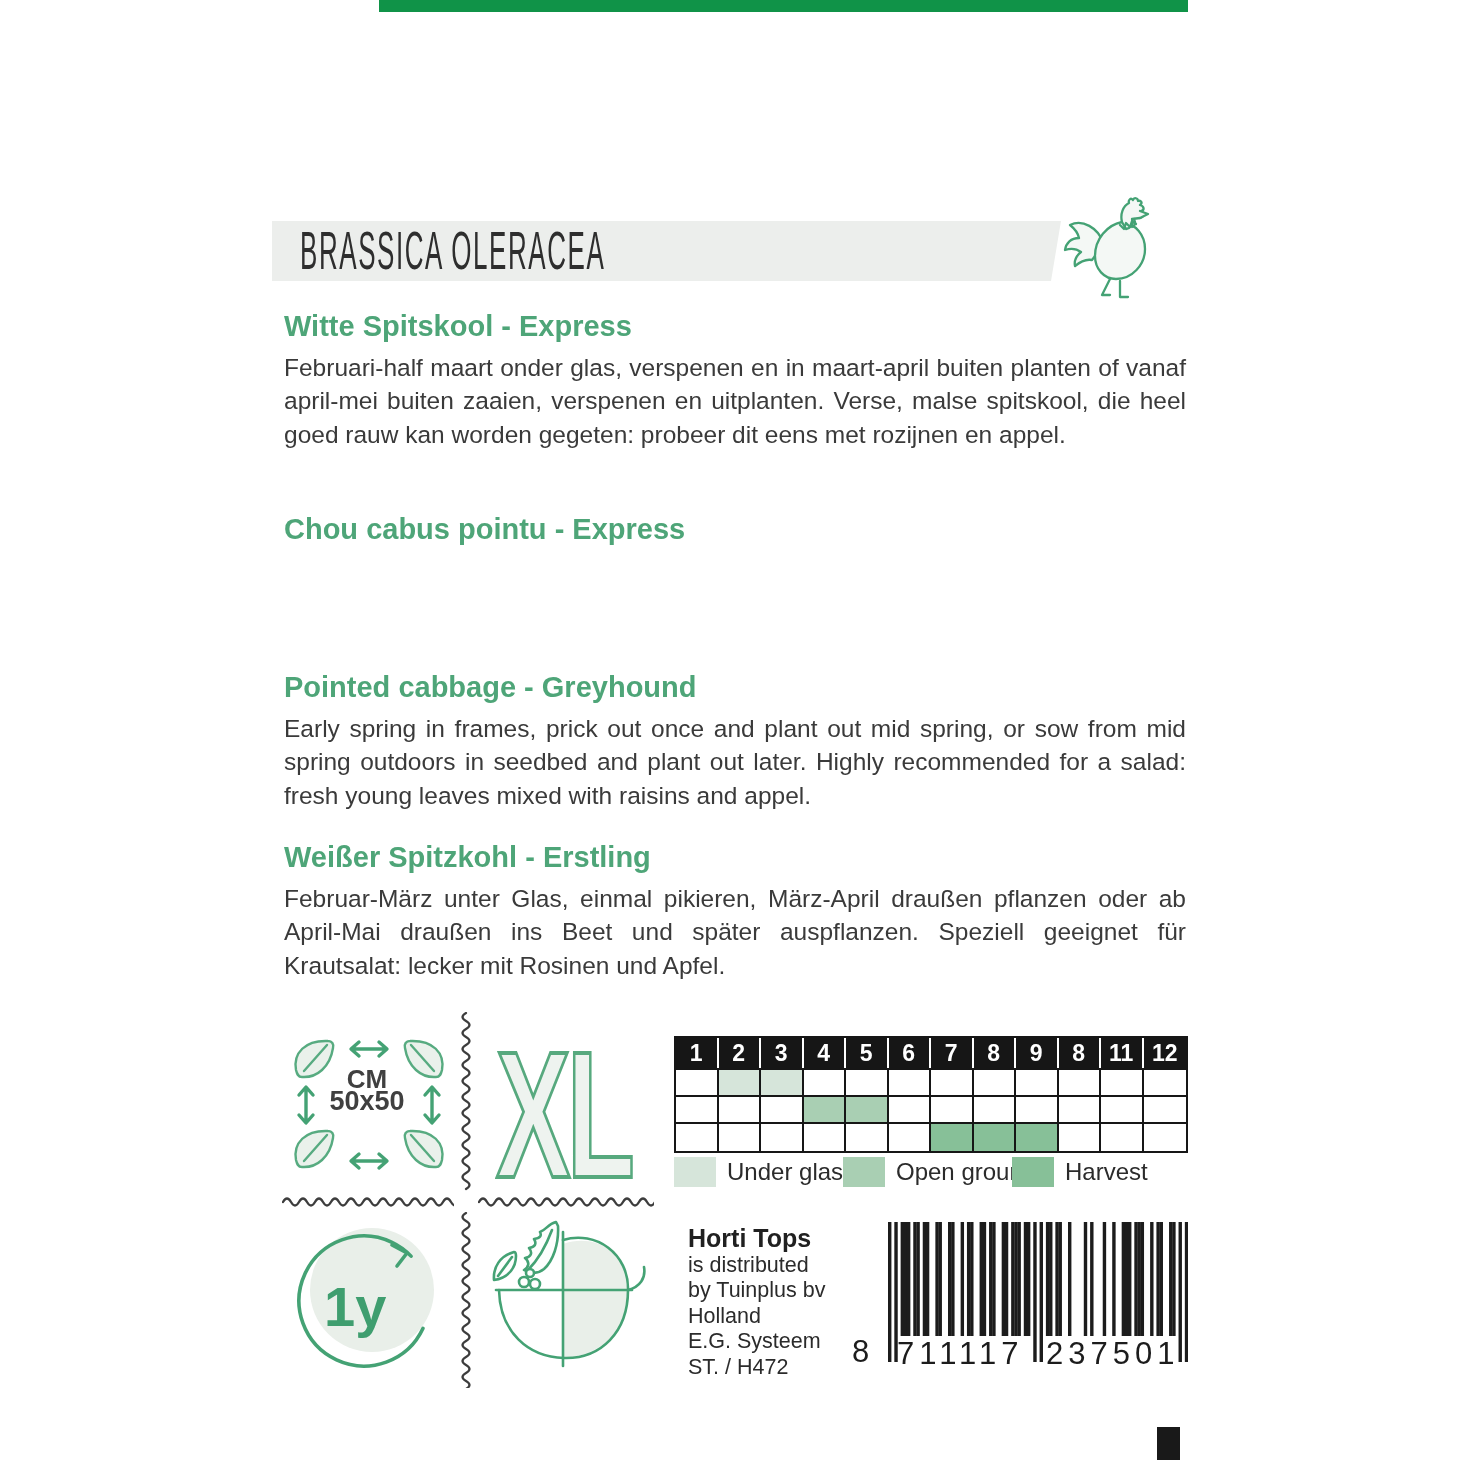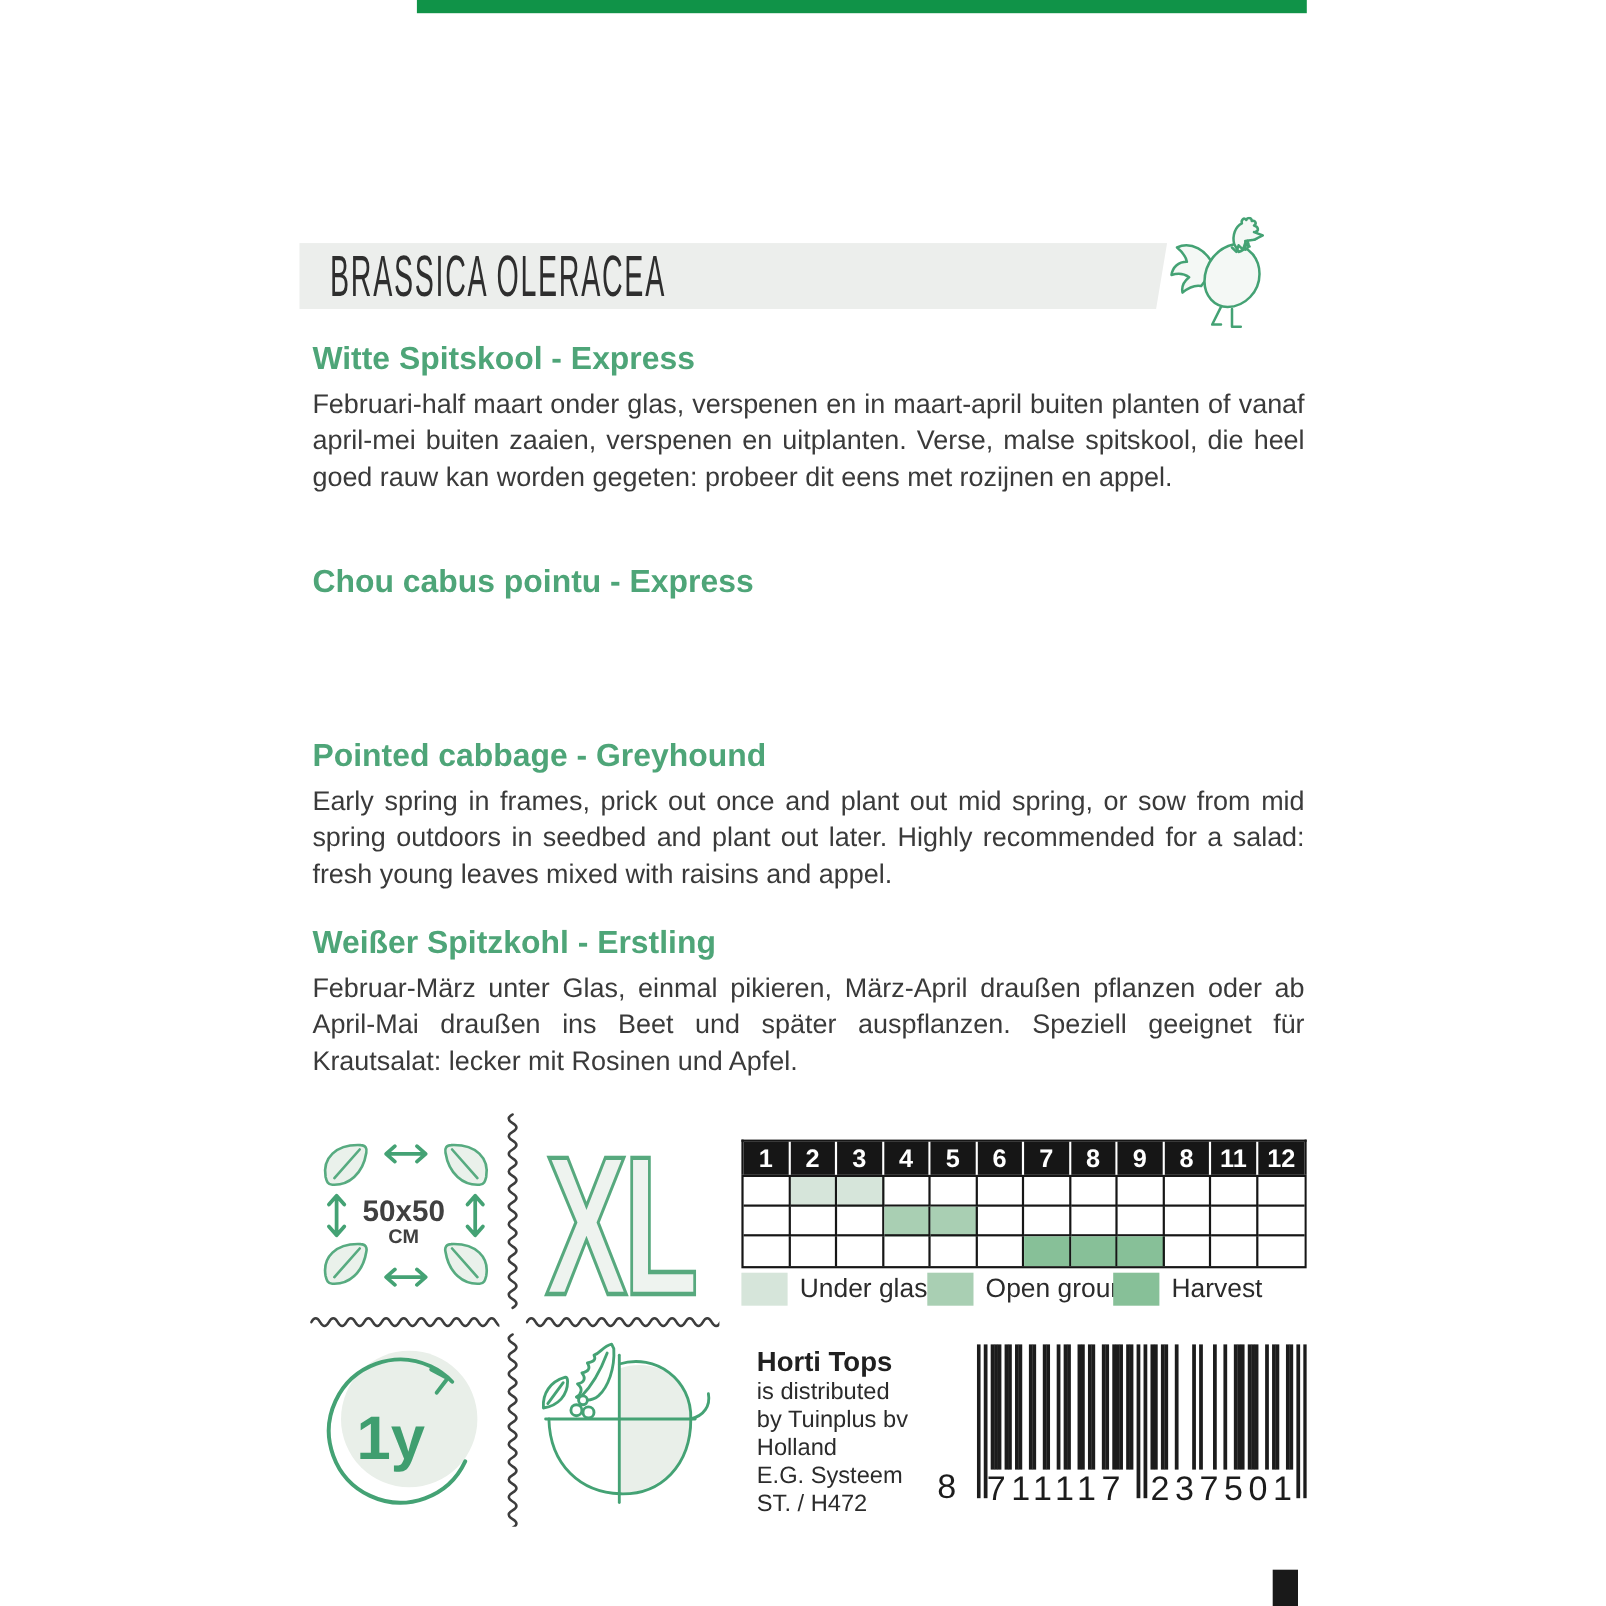--- a/index.html
+++ b/index.html
@@ -16,21 +16,21 @@
   .rooster{position:absolute;left:1062px;top:197px;width:106px;height:106px}
 
   .lang{position:absolute;left:284px;width:902px}
   .lang h3{margin:0;font-size:29px;line-height:34px;font-weight:700;color:#4ea578}
   .lang p{margin:8px 0 0;font-size:24.5px;line-height:33.3px;color:#3a3a3a;text-align:justify}
   .s1{top:309px}.s2{top:512px}.s3{top:670px}.s4{top:840px}
 
   .leaves{position:absolute;left:286px;top:1032px;width:166px;height:146px}
   .dim{position:absolute;left:328px;width:78px;text-align:center;font-weight:700;color:#404040}
   .dim-val{top:1086px;font-size:27px}
-  .dim-unit{top:1114px;font-size:18px}
+  .dim-unit{top:1064px;font-size:26px}
 
   .xl{position:absolute;left:496px;top:1042px;font-size:180px;font-weight:700;line-height:145px;
     color:#eef3ef;-webkit-text-stroke:4px #57a97e;letter-spacing:-6px;transform:scaleX(0.62);
     transform-origin:left top;white-space:nowrap}
 
   .wave{position:absolute}
   .wave path{stroke:#3d3d3d;stroke-width:2.3;fill:none;stroke-linecap:round}
   #waveH1{left:282px;top:1196px}
   #waveH2{left:478px;top:1196px}
   #waveV1{left:460px;top:1012px}

